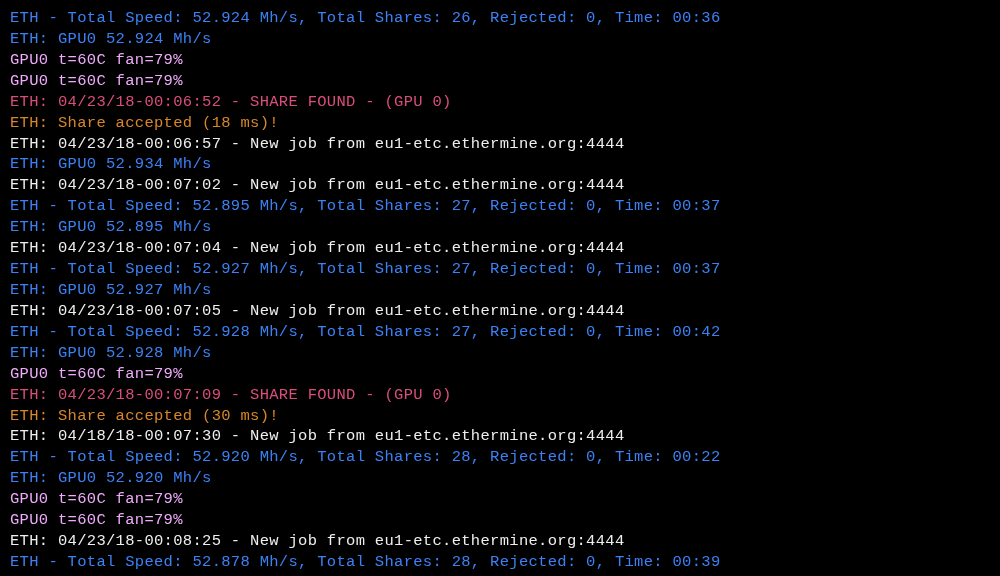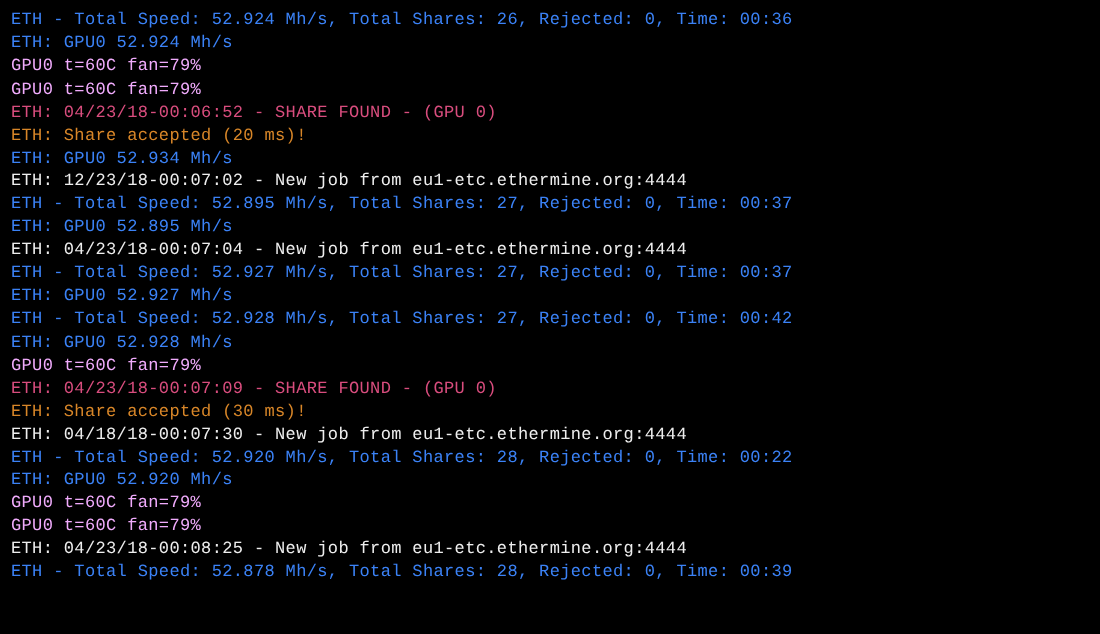--- a/index.html
+++ b/index.html
@@ -30,28 +30,30 @@
   </style>
 </head>
 <body>
 
 <div id="terminal">
     <div class="line c-yellow">ETH - Total Speed: 52.924 Mh/s, Total Shares: 26, Rejected: 0, Time: 00:36</div>
     <div class="line c-yellow">ETH: GPU0 52.924 Mh/s</div>
     <div class="line c-cyan">GPU0 t=60C fan=79%</div>
     <div class="line c-cyan">GPU0 t=60C fan=79%</div>
     <div class="line c-pink">ETH: 04/23/18-00:06:52 - SHARE FOUND - (GPU 0)</div>
-    <div class="line c-orange">ETH: Share accepted (20 ms)!</div>
+    <div class="line c-orange">ETH: Share accepted (18 ms)!</div>
+    <div class="line c-white">ETH: 04/23/18-00:06:57 - New job from eu1-etc.ethermine.org:4444</div>
     <div class="line c-yellow">ETH: GPU0 52.934 Mh/s</div>
-    <div class="line c-white">ETH: 12/23/18-00:07:02 - New job from eu1-etc.ethermine.org:4444</div>
+    <div class="line c-white">ETH: 04/23/18-00:07:02 - New job from eu1-etc.ethermine.org:4444</div>
     <div class="line c-yellow">ETH - Total Speed: 52.895 Mh/s, Total Shares: 27, Rejected: 0, Time: 00:37</div>
     <div class="line c-yellow">ETH: GPU0 52.895 Mh/s</div>
     <div class="line c-white">ETH: 04/23/18-00:07:04 - New job from eu1-etc.ethermine.org:4444</div>
     <div class="line c-yellow">ETH - Total Speed: 52.927 Mh/s, Total Shares: 27, Rejected: 0, Time: 00:37</div>
     <div class="line c-yellow">ETH: GPU0 52.927 Mh/s</div>
+    <div class="line c-white">ETH: 04/23/18-00:07:05 - New job from eu1-etc.ethermine.org:4444</div>
     <div class="line c-yellow">ETH - Total Speed: 52.928 Mh/s, Total Shares: 27, Rejected: 0, Time: 00:42</div>
     <div class="line c-yellow">ETH: GPU0 52.928 Mh/s</div>
     <div class="line c-cyan">GPU0 t=60C fan=79%</div>
     <div class="line c-pink">ETH: 04/23/18-00:07:09 - SHARE FOUND - (GPU 0)</div>
     <div class="line c-orange">ETH: Share accepted (30 ms)!</div>
     <div class="line c-white">ETH: 04/18/18-00:07:30 - New job from eu1-etc.ethermine.org:4444</div>
     <div class="line c-yellow">ETH - Total Speed: 52.920 Mh/s, Total Shares: 28, Rejected: 0, Time: 00:22</div>
     <div class="line c-yellow">ETH: GPU0 52.920 Mh/s</div>
     <div class="line c-cyan">GPU0 t=60C fan=79%</div>
     <div class="line c-cyan">GPU0 t=60C fan=79%</div>

